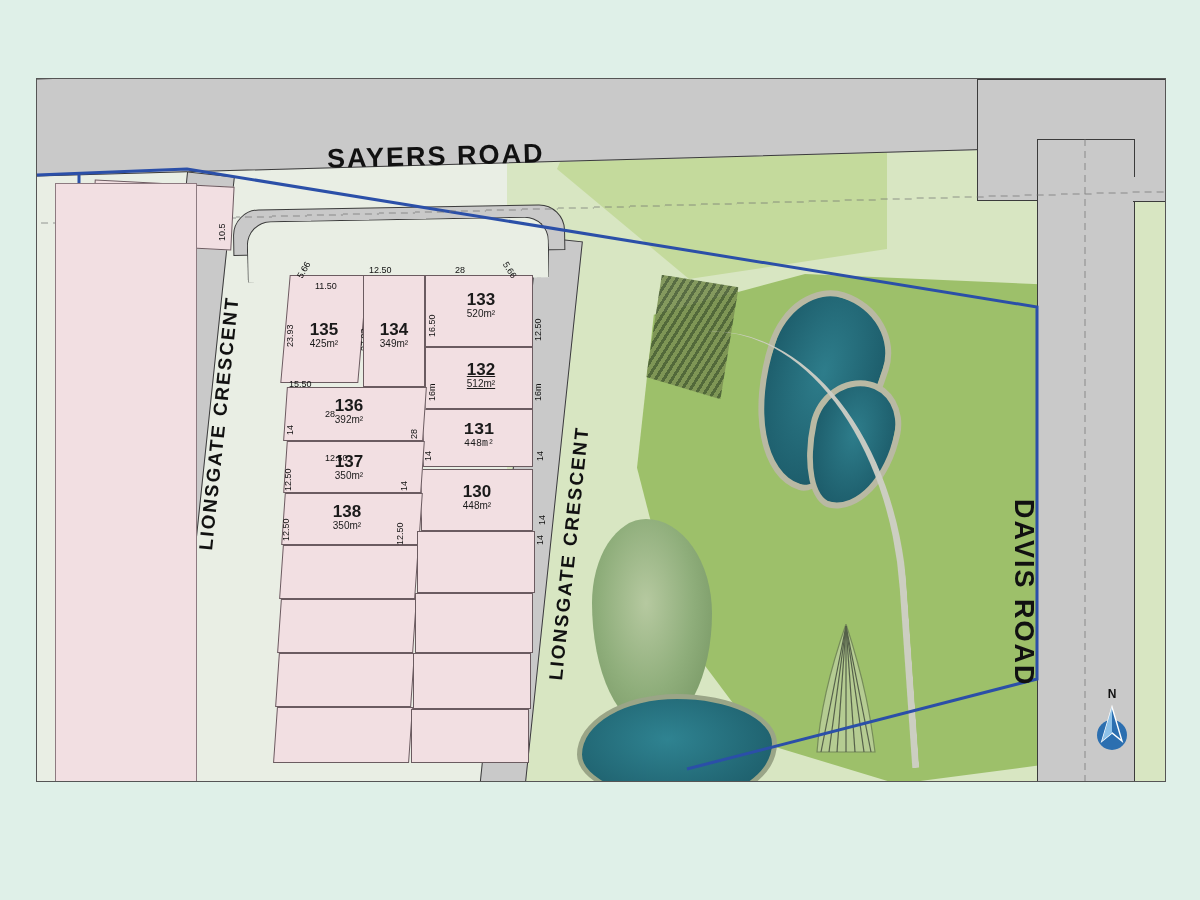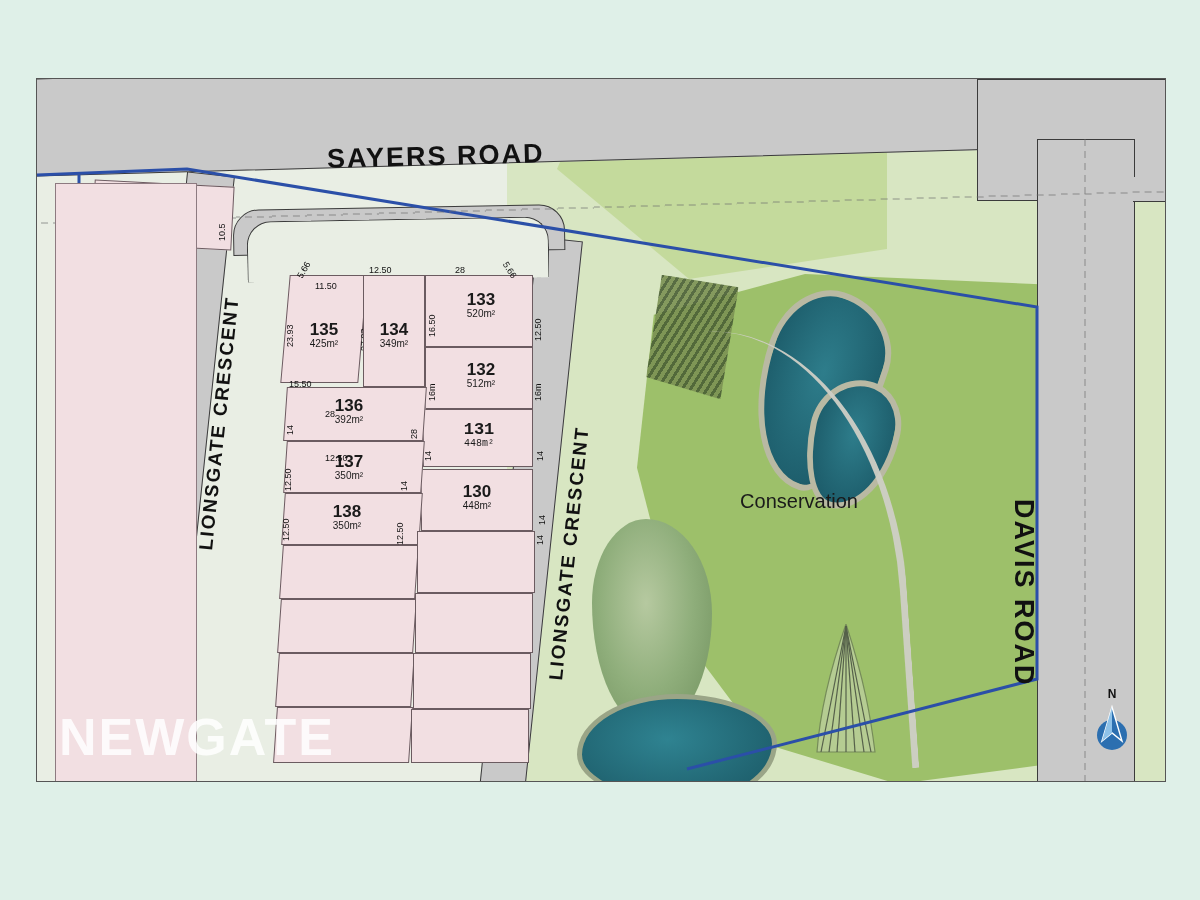--- a/index.html
+++ b/index.html
@@ -311,21 +311,21 @@
         <div class="lot-num">133</div>
         <div class="lot-area">520m²</div>
       </div>
       <div class="dim" style="left:418px;top:186px;">28</div>
       <div class="dim" style="left:464px;top:186px;transform:rotate(58deg);">5.66</div>
       <div class="dim vert" style="left:390px;top:258px;">16.50</div>
       <div class="dim vert" style="left:496px;top:262px;">12.50</div>
       <div class="dim" style="left:426px;top:268px;">32</div>
 
       <div class="lot" style="left:388px;top:268px;width:108px;height:62px;"></div>
-      <div class="lot-label" style="left:396px;top:282px;width:96px;">
+      <div class="lot-label" style="left:396px;top:282px;width:96px;text-decoration:underline;">
         <div class="lot-num">132</div>
         <div class="lot-area">512m²</div>
       </div>
       <div class="dim vert" style="left:390px;top:322px;">16m</div>
       <div class="dim vert" style="left:496px;top:322px;">16m</div>
       <div class="dim" style="left:426px;top:330px;">32</div>
 
       <div class="lot" style="left:386px;top:330px;width:110px;height:58px;"></div>
       <div class="lot-label" style="left:394px;top:342px;width:96px;font-family:Liberation Mono, monospace;">
         <div class="lot-num">131</div>
@@ -380,24 +380,22 @@
       <div class="lot" style="left:376px;top:574px;width:118px;height:56px;"></div>
       <div class="lot" style="left:374px;top:630px;width:118px;height:54px;"></div>
     </div>
 
     <div class="road-name" id="sayers-label">SAYERS ROAD</div>
     <div class="road-name" id="davis-label">DAVIS ROAD</div>
     <div class="road-name" id="lionsgate-label-w">LIONSGATE CRESCENT</div>
     <div class="road-name" id="lionsgate-label-e">LIONSGATE CRESCENT</div>
 
     <div id="conservation-label">
-      <div>Conservation</div>
     </div>
 
-    <div id="watermark">NEWGATE</div>
 
     <div id="compass">
       <div class="n">N</div>
       <svg width="54" height="54" viewBox="0 0 54 54">
         <circle cx="27" cy="34" r="15" fill="#2c6fb0"></circle>
         <path d="M27 6 L37 40 L27 32 L17 40 Z" fill="#2c6fb0" stroke="#ffffff" stroke-width="1.4"></path>
         <path d="M27 6 L27 32 L17 40 Z" fill="#8fc2e8"></path>
       </svg>
     </div>
 

